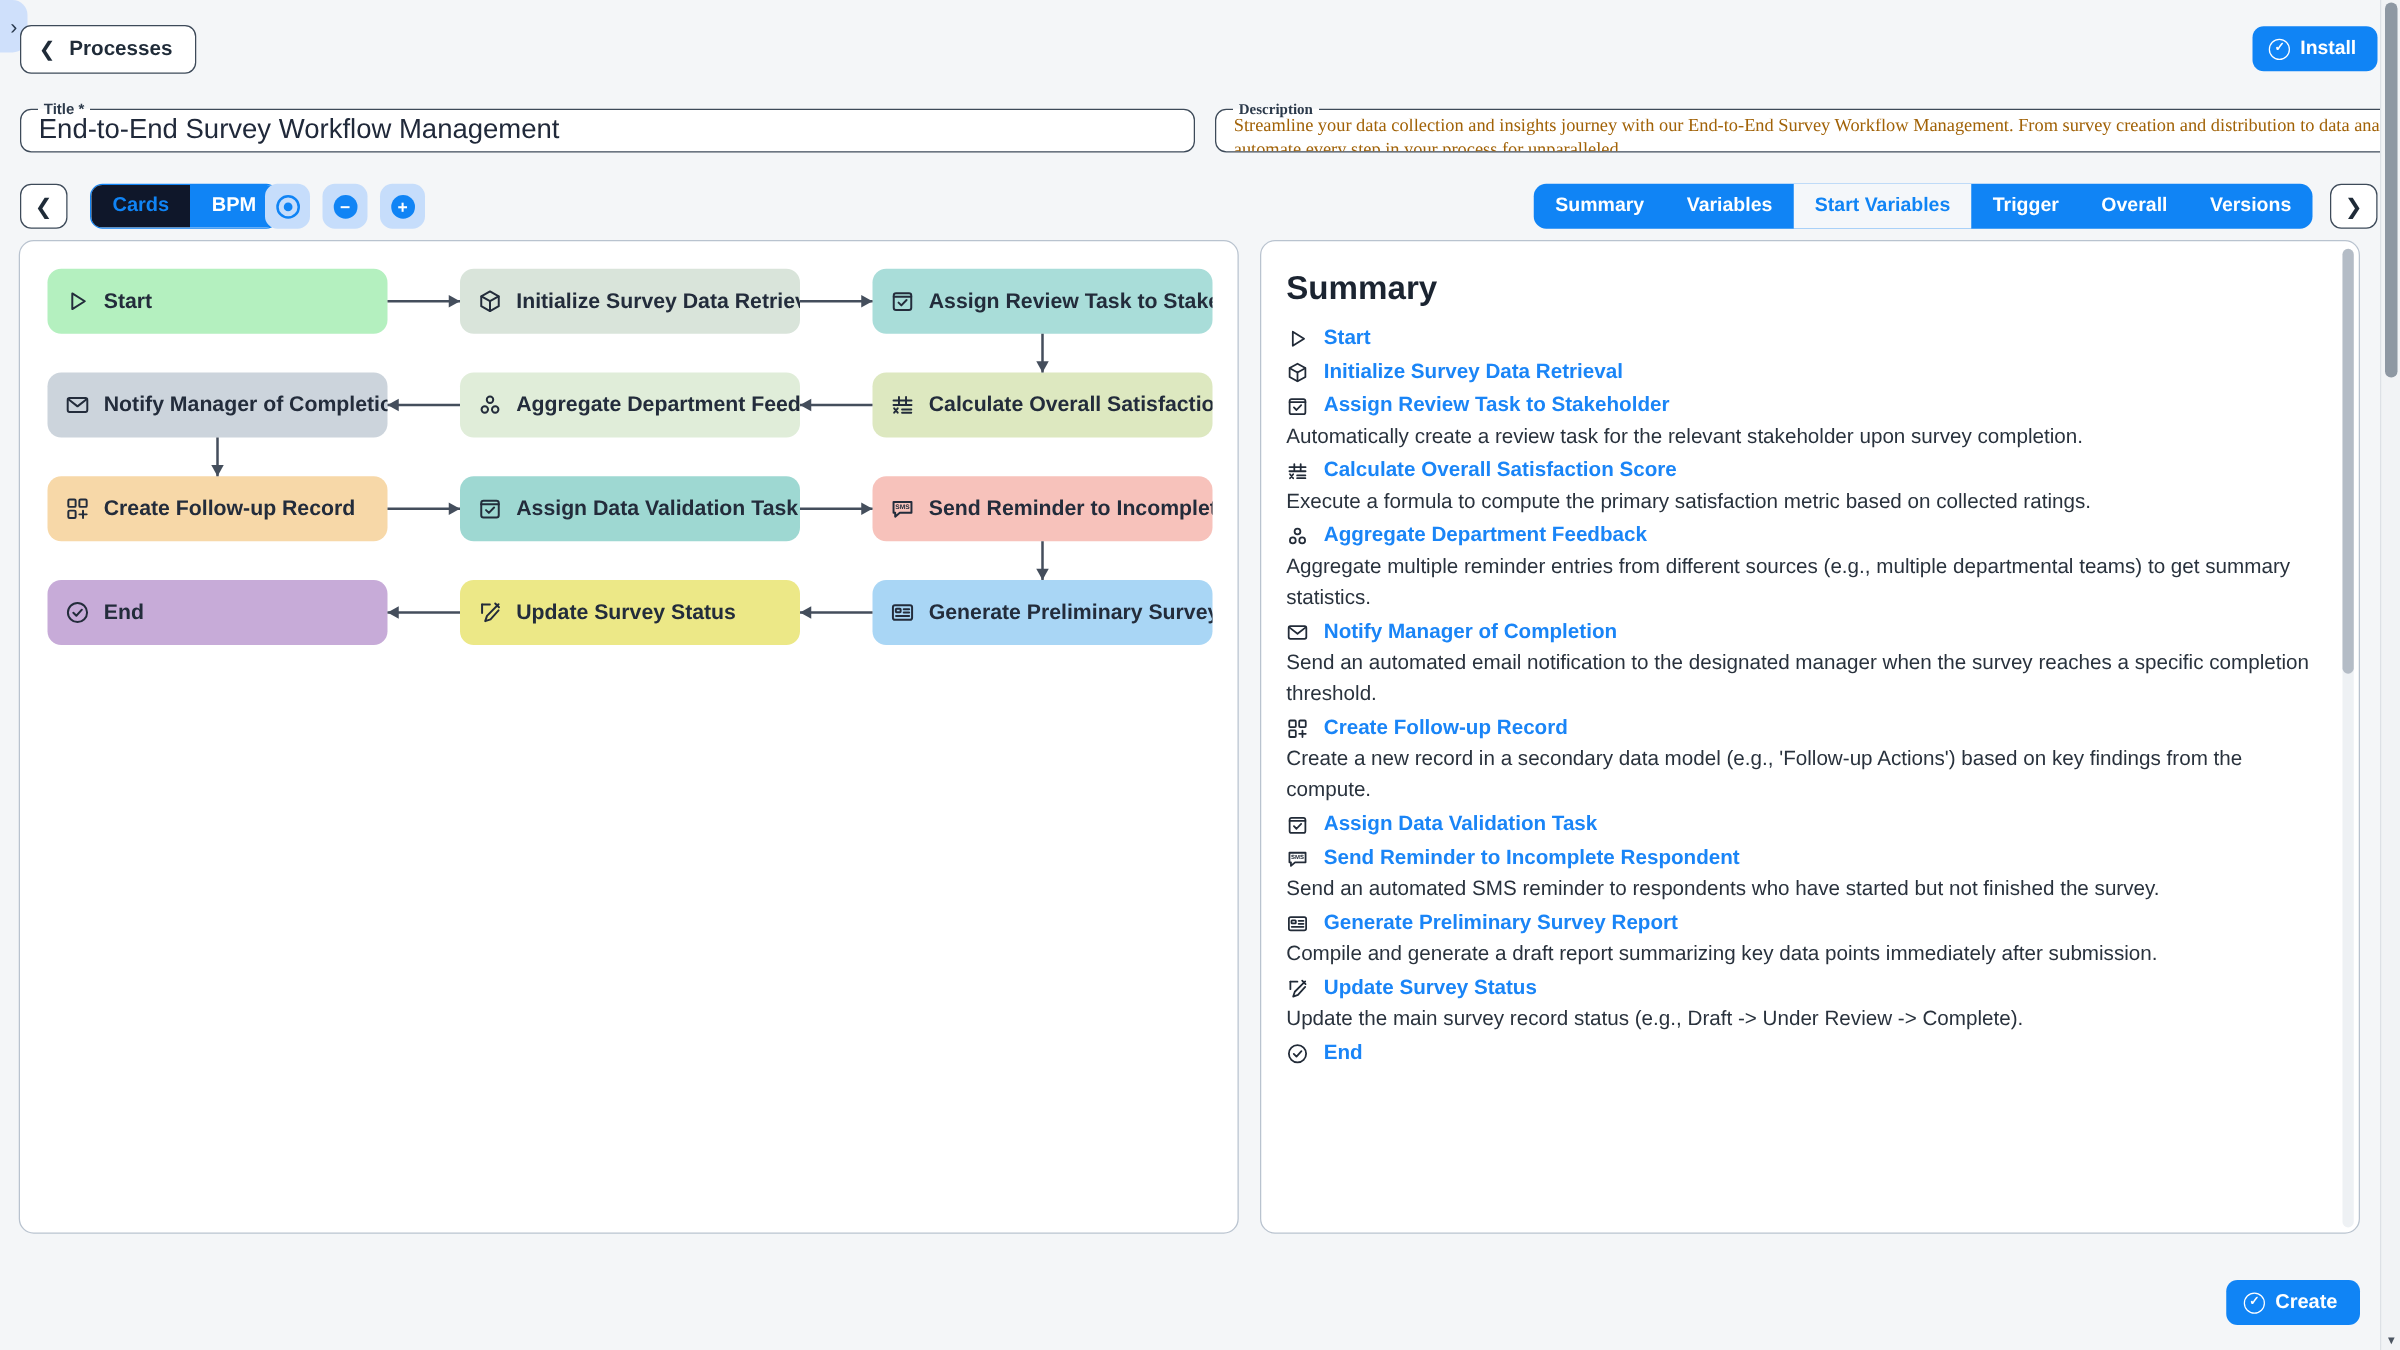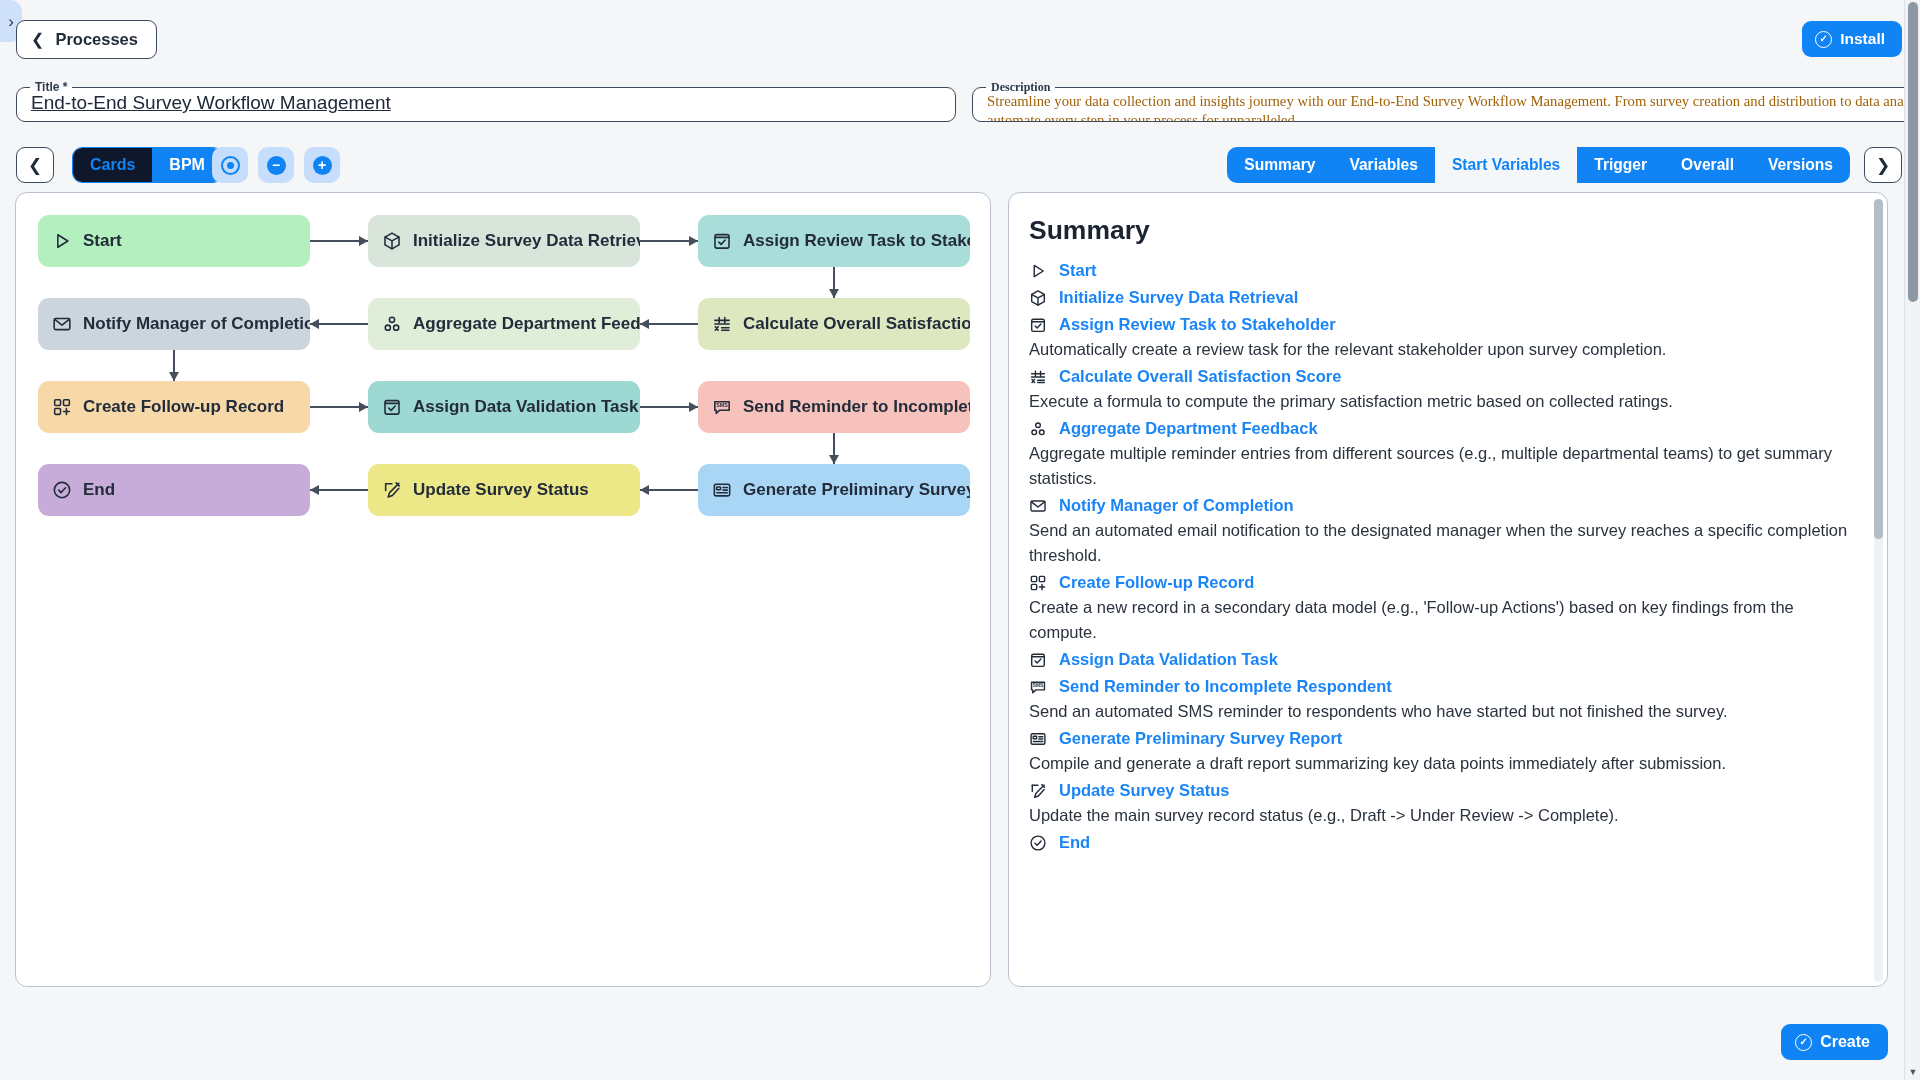--- a/index.html
+++ b/index.html
@@ -54,22 +54,22 @@
     position: absolute;
     border: 1.5px solid #3d4a59; border-radius: 9px;
     background: #fff;
   }
   .field > legend {
     margin-left: 13px; padding: 0 5px;
     font-size: 12px; font-weight: 700; color: #2c3a4b;
   }
   #title-field { left: 16px; top: 80px; width: 940px; height: 42px; }
   #title-field .val {
-    padding: 0 14px; font-size: 19px; color: #20293a;
-    line-height: 22px; margin-top: -2px; text-decoration: underline;
+    padding: 0 14px; font-size: 22px; color: #20293a;
+    line-height: 22px; margin-top: -2px;
   }
   #desc-field { left: 972px; top: 80px; width: 1096px; height: 42px; overflow: hidden; font-family: Liberation Serif, serif; }
   #desc-field .val {
     padding: 0 30px 0 14px; font-size: 14.7px; color: #a16207;
     line-height: 19px; margin-top: -3px; word-break: break-word;
   }
   .spin-stack {
     position: absolute; right: 6px; top: 6px;
     display: flex; flex-direction: column; gap: 2px;
     color: #51606f; font-size: 9px; line-height: 8px;

